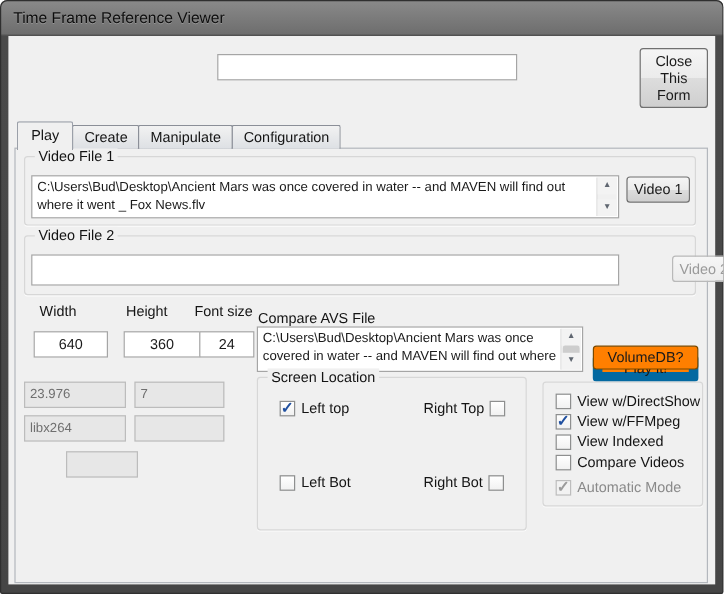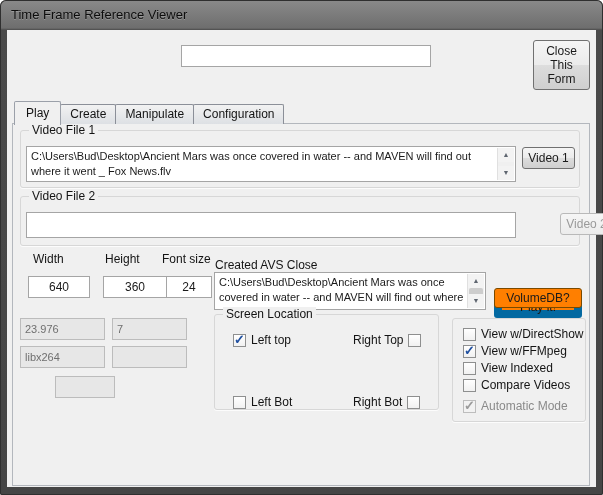--- a/index.html
+++ b/index.html
@@ -92,34 +92,34 @@
     <input class="tb abs center" style="left: 21px; top: 246px; width: 62px; height: 20px;" value="640">
     <input class="tb abs center" style="left: 96px; top: 246px; width: 64px; height: 20px;" value="360">
     <input class="tb abs center" style="left: 159px; top: 246px; width: 46px; height: 20px;" value="24">
 
     <input class="tb abs disabled" style="left: 13px; top: 288px; width: 85px; height: 20px;" value="23.976">
     <input class="tb abs disabled" style="left: 105px; top: 288px; width: 75px; height: 20px;" value="7">
     <input class="tb abs disabled" style="left: 13px; top: 316px; width: 85px; height: 20px;" value="libx264">
     <input class="tb abs disabled" style="left: 105px; top: 316px; width: 75px; height: 20px;" value="">
     <input class="tb abs disabled" style="left: 48px; top: 346px; width: 60px; height: 20px;" value="">
 
-    <span class="lbl abs" style="left:208px;top:228px;">Created AVS Close</span>
+    <span class="lbl abs" style="left:208px;top:228px;">Compare AVS File</span>
     <div class="tb abs multiline" style="left:207px;top:242px;width:272px;height:38px;">
       <span>C:\Users\Bud\Desktop\Ancient Mars was once covered in water -- and MAVEN will find out where</span>
       <div class="vscroll" style="right:1px;">
         <div class="arr up">▲</div>
         <div class="thumb"></div>
         <div class="arr down">▼</div>
       </div>
     </div>
 
     <div class="btn abs orange play" style="left:487px;top:230px;width:88px;height:22px;">Play it!</div>
     <div class="btn abs orange" style="left:487px;top:258px;width:88px;height:20px;">VolumeDB?</div>
 
-    <div class="group abs" style="left:207px;top:284px;width:225px;height:96px;">
+    <div class="group abs" style="left:207px;top:284px;width:225px;height:128px;">
       <span class="group-label">Screen Location</span>
 
       <div class="chk abs" style="left:18px;top:18px;">
         <span class="box checked"></span>
         <span>Left top</span>
       </div>
       <div class="chk abs" style="left:138px;top:18px;">
         <span>Right Top</span>
         <span class="box"></span>
       </div>

